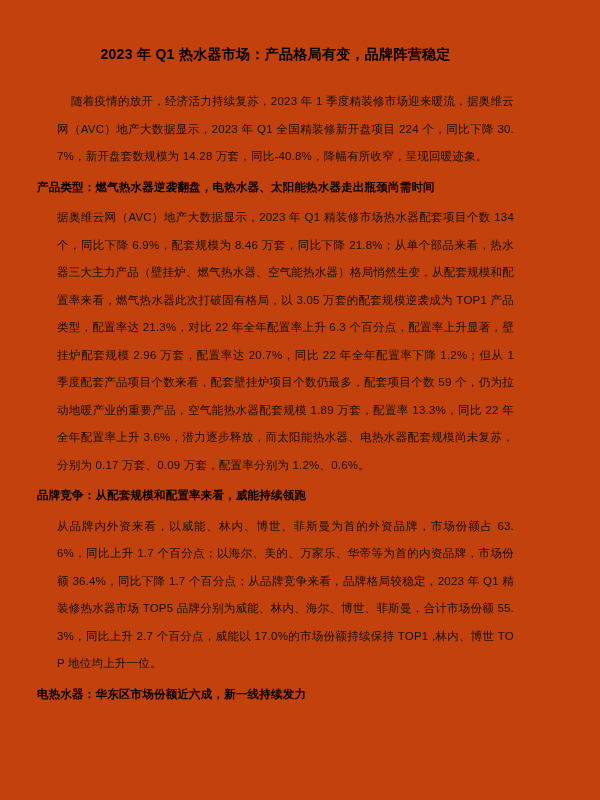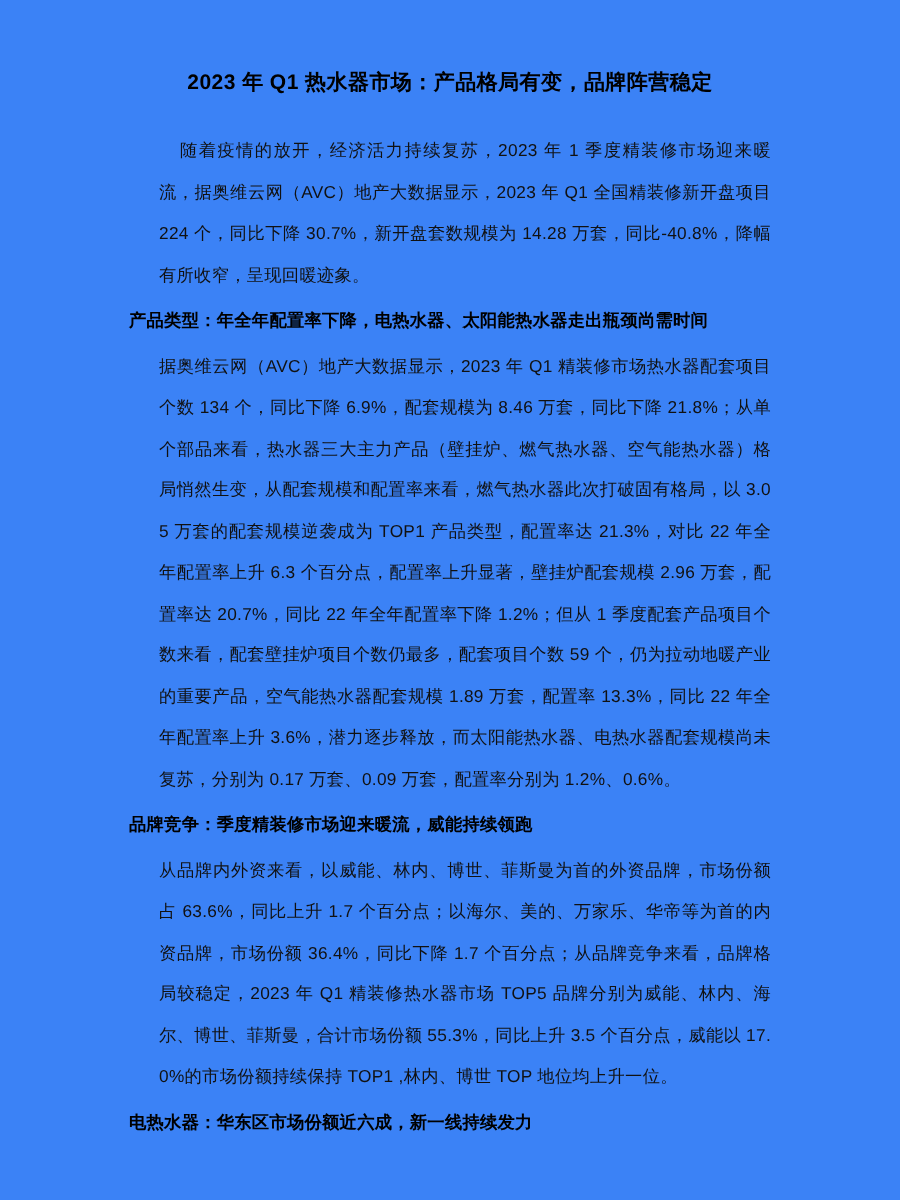--- a/index.html
+++ b/index.html
@@ -9,22 +9,22 @@
     background: #ffffff;
     overflow: hidden;
   }
   body {
     font-family: "Liberation Sans", "DejaVu Sans", sans-serif;
     color: #1a1a1a;
   }
   .page {
     width: 600px;
     height: 800px;
-    background: #3b82f6;
-    padding: 44px 86px 20px 86px;
+    background: #c2410c;
+    padding: 44px 86px 20px 37px;
   }
   .doc-title {
     font-size: 14px;
     font-weight: bold;
     text-align: center;
     color: #000000;
     line-height: 20px;
     margin-bottom: 24px;
     letter-spacing: 0.3px;
   }
@@ -46,23 +46,23 @@
 </style>
 </head>
 <body>
 
 <div class="page">
 
   <h1 class="doc-title">2023 年 Q1 热水器市场：产品格局有变，品牌阵营稳定</h1>
 
   <p class="block para indent">随着疫情的放开，经济活力持续复苏，2023 年 1 季度精装修市场迎来暖流，据奥维云网（AVC）地产大数据显示，2023 年 Q1 全国精装修新开盘项目 224 个，同比下降 30.7%，新开盘套数规模为 14.28 万套，同比-40.8%，降幅有所收窄，呈现回暖迹象。</p>
 
-  <p class="block heading">产品类型：年全年配置率下降，电热水器、太阳能热水器走出瓶颈尚需时间</p>
+  <p class="block heading">产品类型：燃气热水器逆袭翻盘，电热水器、太阳能热水器走出瓶颈尚需时间</p>
 
   <p class="block para">据奥维云网（AVC）地产大数据显示，2023 年 Q1 精装修市场热水器配套项目个数 134 个，同比下降 6.9%，配套规模为 8.46 万套，同比下降 21.8%；从单个部品来看，热水器三大主力产品（壁挂炉、燃气热水器、空气能热水器）格局悄然生变，从配套规模和配置率来看，燃气热水器此次打破固有格局，以 3.05 万套的配套规模逆袭成为 TOP1 产品类型，配置率达 21.3%，对比 22 年全年配置率上升 6.3 个百分点，配置率上升显著，壁挂炉配套规模 2.96 万套，配置率达 20.7%，同比 22 年全年配置率下降 1.2%；但从 1 季度配套产品项目个数来看，配套壁挂炉项目个数仍最多，配套项目个数 59 个，仍为拉动地暖产业的重要产品，空气能热水器配套规模 1.89 万套，配置率 13.3%，同比 22 年全年配置率上升 3.6%，潜力逐步释放，而太阳能热水器、电热水器配套规模尚未复苏，分别为 0.17 万套、0.09 万套，配置率分别为 1.2%、0.6%。</p>
 
-  <p class="block heading">品牌竞争：季度精装修市场迎来暖流，威能持续领跑</p>
+  <p class="block heading">品牌竞争：从配套规模和配置率来看，威能持续领跑</p>
 
-  <p class="block para">从品牌内外资来看，以威能、林内、博世、菲斯曼为首的外资品牌，市场份额占 63.6%，同比上升 1.7 个百分点；以海尔、美的、万家乐、华帝等为首的内资品牌，市场份额 36.4%，同比下降 1.7 个百分点；从品牌竞争来看，品牌格局较稳定，2023 年 Q1 精装修热水器市场 TOP5 品牌分别为威能、林内、海尔、博世、菲斯曼，合计市场份额 55.3%，同比上升 3.5 个百分点，威能以 17.0%的市场份额持续保持 TOP1 ,林内、博世 TOP 地位均上升一位。</p>
+  <p class="block para">从品牌内外资来看，以威能、林内、博世、菲斯曼为首的外资品牌，市场份额占 63.6%，同比上升 1.7 个百分点；以海尔、美的、万家乐、华帝等为首的内资品牌，市场份额 36.4%，同比下降 1.7 个百分点；从品牌竞争来看，品牌格局较稳定，2023 年 Q1 精装修热水器市场 TOP5 品牌分别为威能、林内、海尔、博世、菲斯曼，合计市场份额 55.3%，同比上升 2.7 个百分点，威能以 17.0%的市场份额持续保持 TOP1 ,林内、博世 TOP 地位均上升一位。</p>
 
   <p class="block heading">电热水器：华东区市场份额近六成，新一线持续发力</p>
 
 </div>
 
 </body></html>

